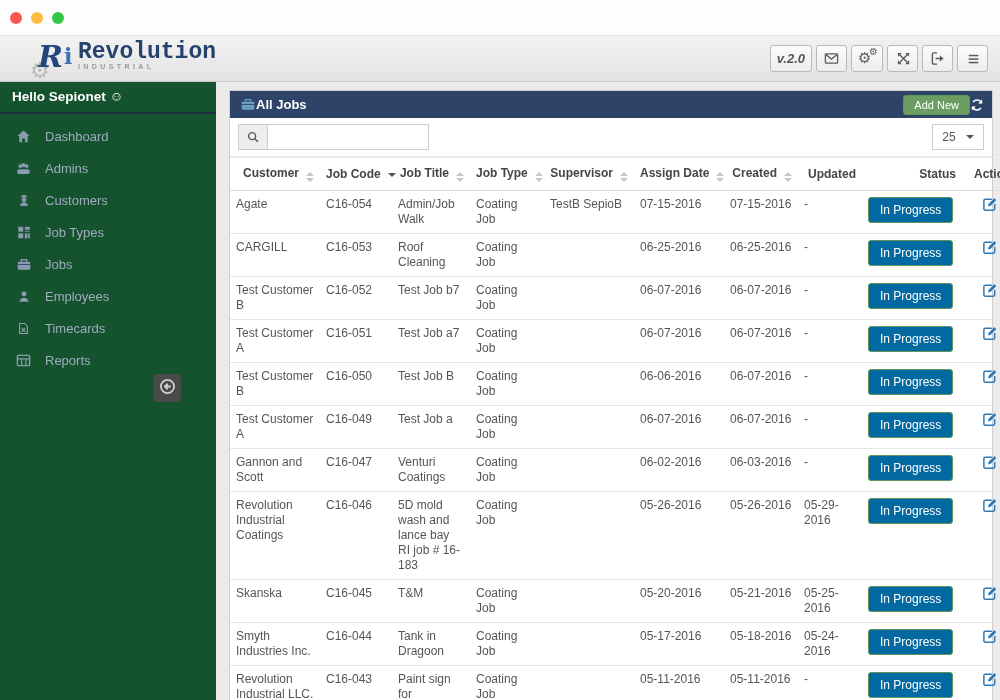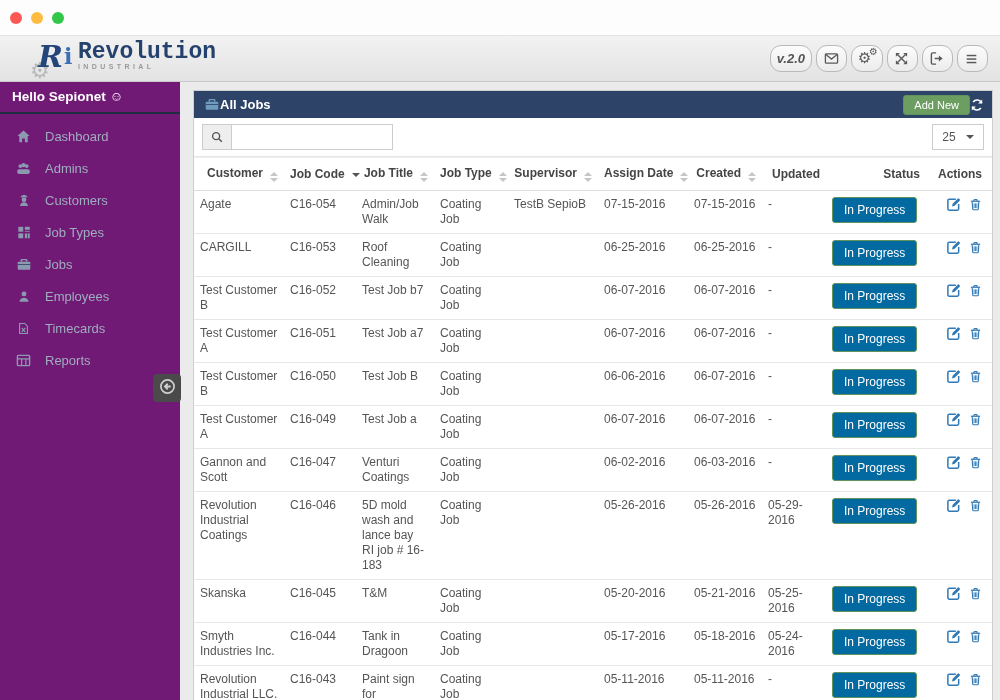--- a/index.html
+++ b/index.html
@@ -24,33 +24,33 @@
   .logo-gear { position:absolute; left:-4px; bottom:-6px; font-size:22px; color:#b9b9b9; font-family:"DejaVu Sans",sans-serif; }
   .logo-r { position:absolute; left:4px; top:-2px; font-family:"DejaVu Serif",serif; font-weight:bold; font-size:30px; color:#24457a; font-style:italic; }
   .logo-i { position:absolute; left:30px; top:2px; font-family:"DejaVu Serif",serif; font-weight:bold; font-size:22px; color:#3a6fb5; }
   .logo-text { display:flex; flex-direction:column; margin-left:2px; margin-top:1px; }
   .logo-name { font-family:Liberation Mono, monospace; font-weight:bold; font-size:23px; color:#25426e; line-height:20px; }
   .logo-tag { font-size:7px; letter-spacing:3.4px; color:#9a9a9a; font-weight:bold; margin-top:1px; }
   .topbar-btns { display:flex; gap:4px; align-items:center; }
   .tb-btn {
     min-width:31px; height:27px; padding:8px 6px;
     background:linear-gradient(#fcfcfc,#ececec);
-    border:1px solid #b9b9b9; border-radius:11px;
-    display:flex; align-items:center; justify-content:flex-start;
+    border:1px solid #b9b9b9; border-radius:3px;
+    display:flex; align-items:center; justify-content:flex-end;
     color:#5a5a5a; cursor:pointer;
   }
   .tb-version { font-style:italic; font-weight:bold; font-size:13px; color:#555; }
   .tb-btn svg { display:block; }
   .gears-wrap { position:relative; width:18px; height:18px; font-family:"DejaVu Sans",sans-serif; }
   .gear-big { position:absolute; left:0; top:1px; font-size:15px; line-height:15px; }
   .gear-small { position:absolute; right:-2px; top:-3px; font-size:10px; line-height:10px; }
   
   .content-row { display:flex; height:618px; }
   
-  .sidebar { width:180px; background:#701a75; position:relative; flex-shrink:0; }
+  .sidebar { width:216px; background:#14532d; position:relative; flex-shrink:0; }
   .greeting {
     color:#fff; font-weight:bold; font-size:13.5px;
     padding:7px 12px 8px 12px; border-bottom:2px solid #1f2c42;
   }
   .nav { list-style:none; padding-top:6px; }
   .nav li {
     height:32px; display:flex; align-items:center;
     padding-left:15px; color:#9fadbf; font-size:13px; cursor:pointer;
   }
   .nav li .nv-icon { width:17px; margin-right:13px; color:#8b9ab0; display:flex; justify-content:center; }

